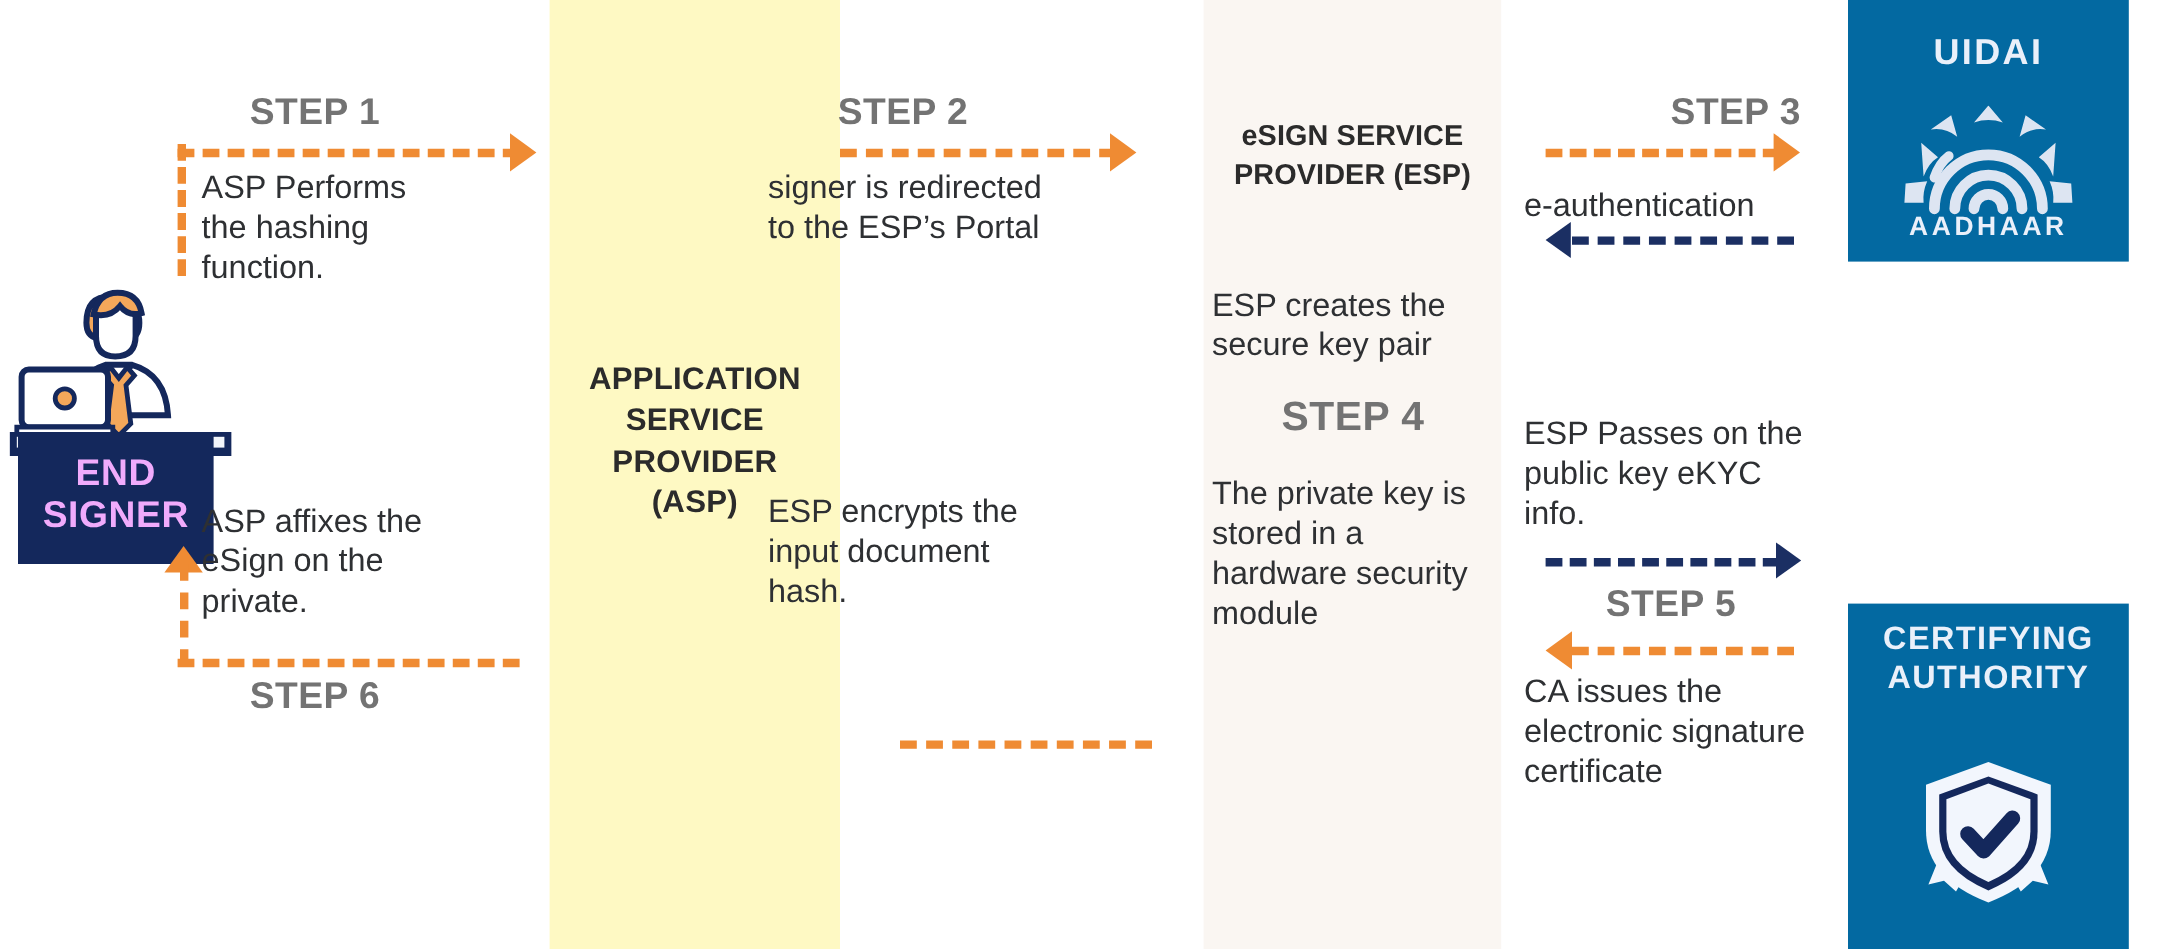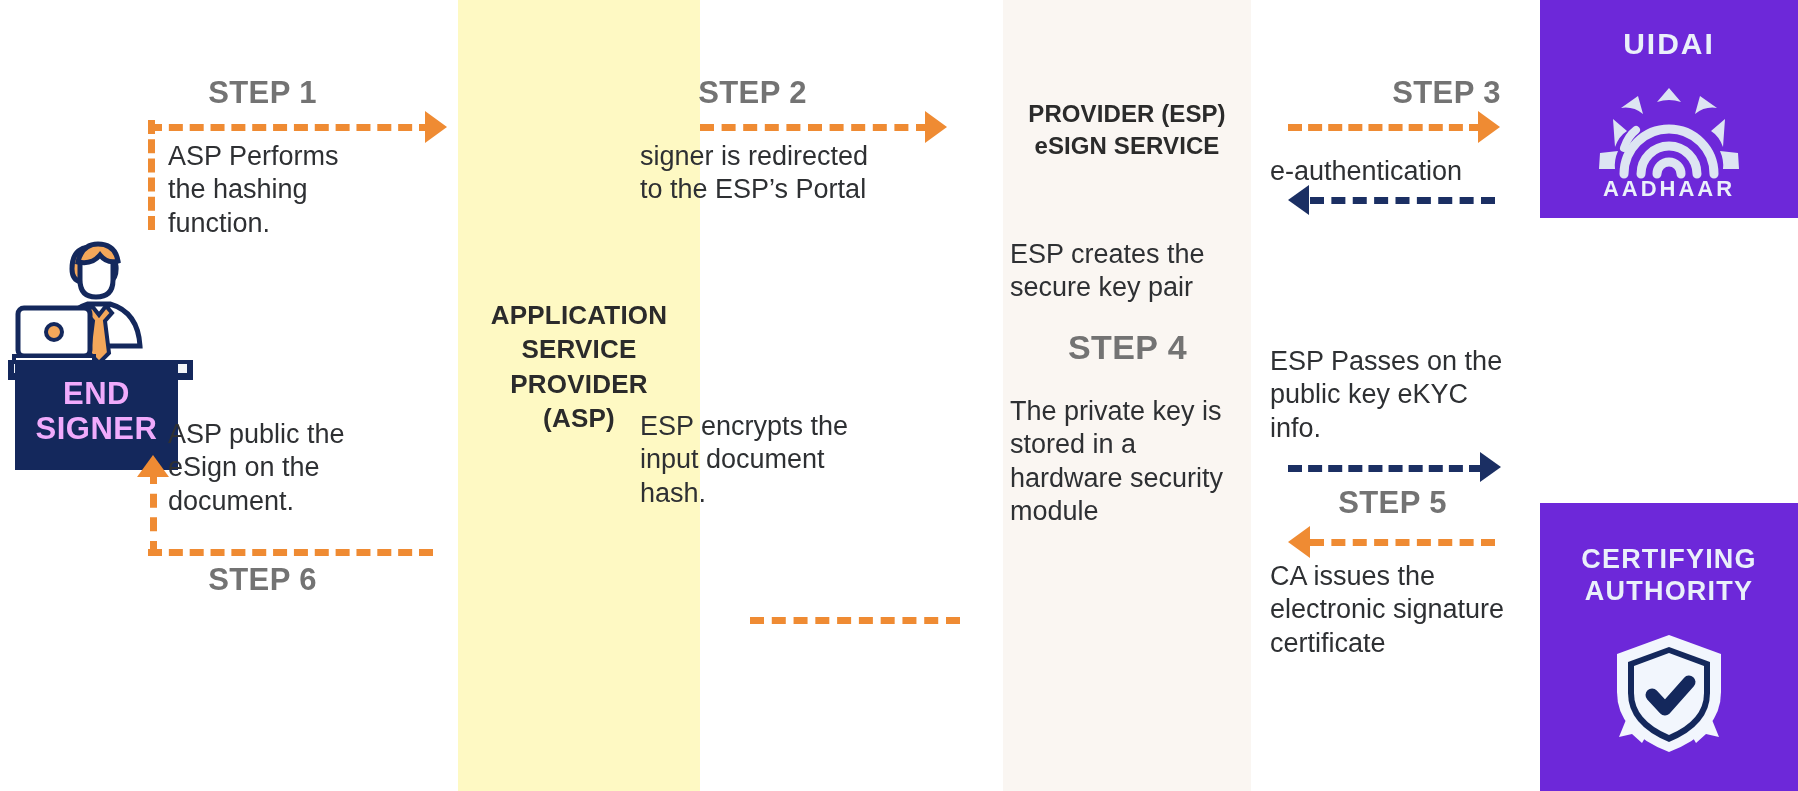--- a/index.html
+++ b/index.html
@@ -83,38 +83,38 @@
     left: 0;
     top: 0;
     width: 185px;
     height: 160px;
   }
 
   
   .entity {
     position: absolute;
     left: 1540px;
-    width: 258px;
-    background: #6d28d9;
+    width: 234px;
+    background: #0369a1;
     color: #eaf0fa;
     text-align: center;
   }
   .entity-uidai { top: 0px; height: 218px; }
   .entity-ca    { top: 503px; height: 288px; }
   .entity-title {
     font-size: 30px;
     font-weight: bold;
     letter-spacing: 2px;
     line-height: 1.18;
     padding-top: 26px;
   }
   .entity-ca .entity-title {
     font-size: 27px;
     letter-spacing: 1.2px;
-    padding-top: 41px;
+    padding-top: 14px;
   }
   .entity-logo {
     position: absolute;
     left: 0; right: 0;
     display: flex;
     justify-content: center;
   }
   .entity-uidai .entity-logo { top: 88px; }
   .entity-ca .entity-logo { top: 128px; }
   .entity-sub {
@@ -200,22 +200,22 @@
     <div class="band-label">
       <div>APPLICATION</div>
       <div>SERVICE</div>
       <div>PROVIDER</div>
       <div>(ASP)</div>
     </div>
   </div>
 
   <div class="band band-esp">
     <div class="band-label">
+      <div>eSIGN SERVICE</div>
       <div>PROVIDER (ESP)</div>
-      <div>eSIGN SERVICE</div>
     </div>
   </div>
 
   <div class="endsigner">
     <div class="endsigner-avatar">
       <svg width="185" height="160" viewBox="0 0 185 160">
 
         <path d="M73 62 q-9 -2 -9 -13 q0 -22 20 -22 q22 0 24 19 q1 12 -6 16 z" fill="#f4a75a" stroke="#14285c" stroke-width="5"></path>
         <path d="M72 44 q2 -14 16 -14 q14 0 17 14 l0 16 q0 17 -17 17 q-16 0 -16 -17 z" fill="#ffffff" stroke="#14285c" stroke-width="5"></path>
         <path d="M70 42 q4 -18 20 -18 q17 0 20 17 q-11 3 -18 -6 q-8 10 -22 7 z" fill="#f4a75a" stroke="#14285c" stroke-width="5"></path>
@@ -239,21 +239,21 @@
       <div>SIGNER</div>
     </div>
   </div>
 
   <div class="steplabel" style="left:155px; top:75px; width:215px;">STEP 1</div>
   <div class="dash-h orange" style="left:148px; top:124px; width:285px;"></div>
   <div class="dash-v orange" style="left:148px; top:120px; height:110px;"></div>
   <div class="arrowhead ah-right-orange" style="left:425px; top:111px;"></div>
   <div class="caption" style="left:168px; top:140px; width:210px;">ASP Performs the hashing function.</div>
 
-  <div class="caption" style="left:168px; top:418px; width:210px;">ASP public the eSign on the document.</div>
+  <div class="caption" style="left:168px; top:418px; width:210px;">ASP affixes the eSign on the private.</div>
   <div class="arrowhead ah-up-orange" style="left:137px; top:455px;"></div>
   <div class="dash-v orange" style="left:150px; top:470px; height:85px;"></div>
   <div class="dash-h orange" style="left:148px; top:549px; width:285px;"></div>
   <div class="steplabel" style="left:155px; top:562px; width:215px;">STEP 6</div>
 
   <div class="steplabel" style="left:645px; top:75px; width:215px;">STEP 2</div>
   <div class="dash-h orange" style="left:700px; top:124px; width:230px;"></div>
   <div class="arrowhead ah-right-orange" style="left:925px; top:111px;"></div>
   <div class="caption" style="left:640px; top:140px; width:230px;">signer is redirected to the ESP’s Portal</div>
 

